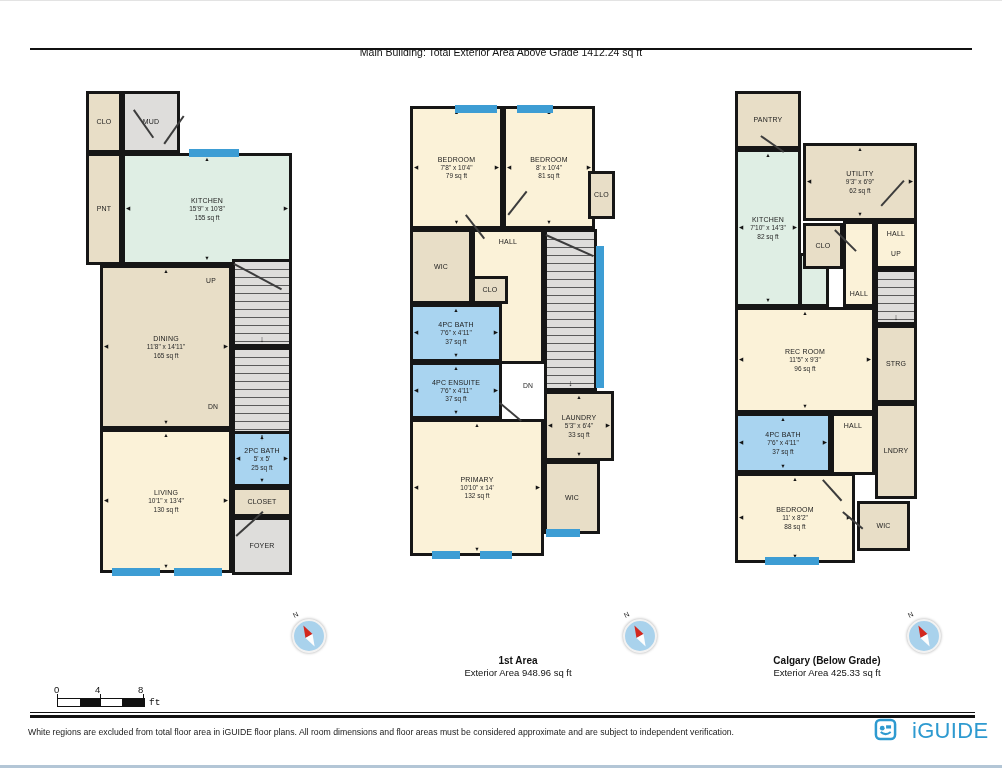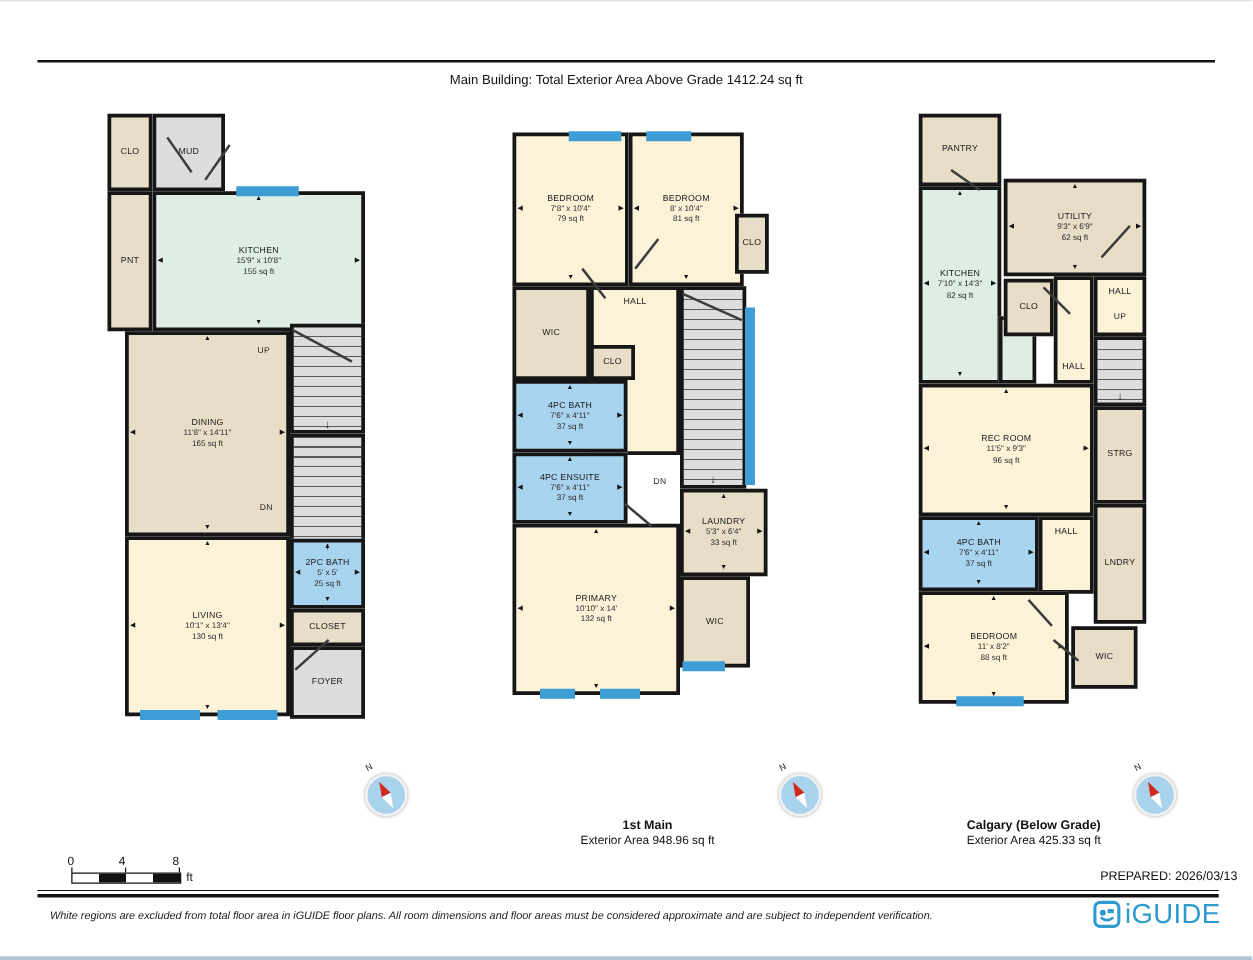--- a/index.html
+++ b/index.html
@@ -3,21 +3,21 @@
 <meta charset="utf-8">
 <style>
   html,body{margin:0;padding:0;background:#fff;}
   .page{position:relative;width:1002px;height:768px;background:#fff;overflow:hidden;
         font-family:"Liberation Sans",sans-serif;color:#111;border-top:1px solid #e3e3e3;}
 
   
   .title{position:absolute;left:0;top:18px;width:1002px;text-align:center;
          font-size:19px;font-weight:bold;letter-spacing:.2px;}
   .title-rule{position:absolute;left:30px;top:47px;width:942px;height:2px;background:#111;}
-  .subtitle{position:absolute;left:0;top:57px;width:1002px;text-align:center;font-size:10.5px;}
+  .subtitle{position:absolute;left:0;top:45px;width:1002px;text-align:center;font-size:10.5px;}
 
   
   .plan{position:absolute;}
   .room{position:absolute;box-sizing:border-box;border:3px solid var(--wall);
         display:flex;align-items:center;justify-content:center;}
   .room.label-top{align-items:flex-start;}
   .room.label-top .rlbl{padding-top:5px;}
   .room.label-bottom{align-items:flex-end;}
   .room.label-bottom .rlbl{padding-bottom:6px;}
   .room.label-only{border:none;background:transparent !important;z-index:5;}
@@ -57,28 +57,28 @@
   .cap-area{font-size:9.5px;margin-top:1px;}
 
   
   .scalebar{position:absolute;left:50px;top:683px;width:120px;height:28px;}
   .sb-num{position:absolute;top:0;font-size:9.5px;}
   .sb-n0{left:4px;} .sb-n1{left:45px;} .sb-n2{left:88px;}
   .sb-tick{position:absolute;top:10px;width:1px;height:4px;background:#111;}
   .sb-t0{left:7px;} .sb-t1{left:50px;} .sb-t2{left:93px;}
   .sb-bar{position:absolute;left:7px;top:14px;width:86px;height:7px;border:1px solid #111;
           background:linear-gradient(90deg,#fff 0 25%,#111 25% 50%,#fff 50% 75%,#111 75% 100%);}
-  .sb-unit{position:absolute;left:99px;top:13px;font-size:9.5px;}
+  .sb-unit{position:absolute;left:99px;top:13px;font-size:9.5px;font-family:Liberation Mono, monospace;}
 
   
   .prepared{position:absolute;left:690px;top:695px;width:300px;text-align:right;font-size:10px;}
   .footer-rule{position:absolute;left:30px;top:711px;width:945px;height:6px;
                background:linear-gradient(#111 0 1px,transparent 1px 3px,#111 3px 6px);}
-  .disclaimer{position:absolute;left:40px;top:726px;width:820px;font-size:8.7px;color:#1a1a1a;font-style:italic;}
-  .brand{position:absolute;left:874px;top:717px;display:flex;align-items:center;gap:3px;
+  .disclaimer{position:absolute;left:28px;top:726px;width:820px;font-size:8.7px;color:#1a1a1a;}
+  .brand{position:absolute;left:874px;top:717px;display:flex;gap:15px;
          color:var(--brand_blue);}
   .brand-text{font-size:22px;letter-spacing:.3px;}
   .bottom-edge{position:absolute;left:0;top:764px;width:1002px;height:4px;background:#b3c6d6;}
 </style>
 </head>
 <body>
 
 <div class="page">
 
   <div class="title-rule"></div>
@@ -418,40 +418,39 @@
     <span class="needle-red"></span>
     <span class="needle-white"></span>
   </div>
   <div class="compass" style="left:907px;top:618px">
     <span class="compass-n">N</span>
     <span class="needle-red"></span>
     <span class="needle-white"></span>
   </div>
 
   <div class="caption" style="left:408px;top:654px">
-    <div class="cap-name">1st Main</div>
+    <div class="cap-name">1st Area</div>
     <div class="cap-area">Exterior Area 948.96 sq ft</div>
   </div>
   <div class="caption" style="left:717px;top:654px">
     <div class="cap-name">Calgary (Below Grade)</div>
     <div class="cap-area">Exterior Area 425.33 sq ft</div>
   </div>
 
   <div class="scalebar">
     <span class="sb-num sb-n0">0</span>
     <span class="sb-num sb-n1">4</span>
     <span class="sb-num sb-n2">8</span>
     <span class="sb-tick sb-t0"></span>
     <span class="sb-tick sb-t1"></span>
     <span class="sb-tick sb-t2"></span>
     <div class="sb-bar"></div>
     <span class="sb-unit">ft</span>
   </div>
 
-  <div class="prepared">PREPARED: 2026/03/13</div>
   <div class="footer-rule"></div>
   <div class="disclaimer">White regions are excluded from total floor area in iGUIDE floor plans. All room dimensions and floor areas must be considered approximate and are subject to independent verification.</div>
 
   <div class="brand">
     <svg class="brand-icon" width="23" height="23" viewBox="0 0 24 24">
       <rect x="2" y="2" width="20" height="20" rx="4.5" fill="none" stroke="currentColor" stroke-width="2.6"></rect>
       <circle cx="8.6" cy="10.6" r="2.5" fill="currentColor"></circle>
       <rect x="12.6" y="7.6" width="5.2" height="3.4" fill="currentColor"></rect>
       <path d="M7 14.6 q5 4.4 10.4 0" stroke="currentColor" stroke-width="2.1" fill="none"></path>
     </svg>

